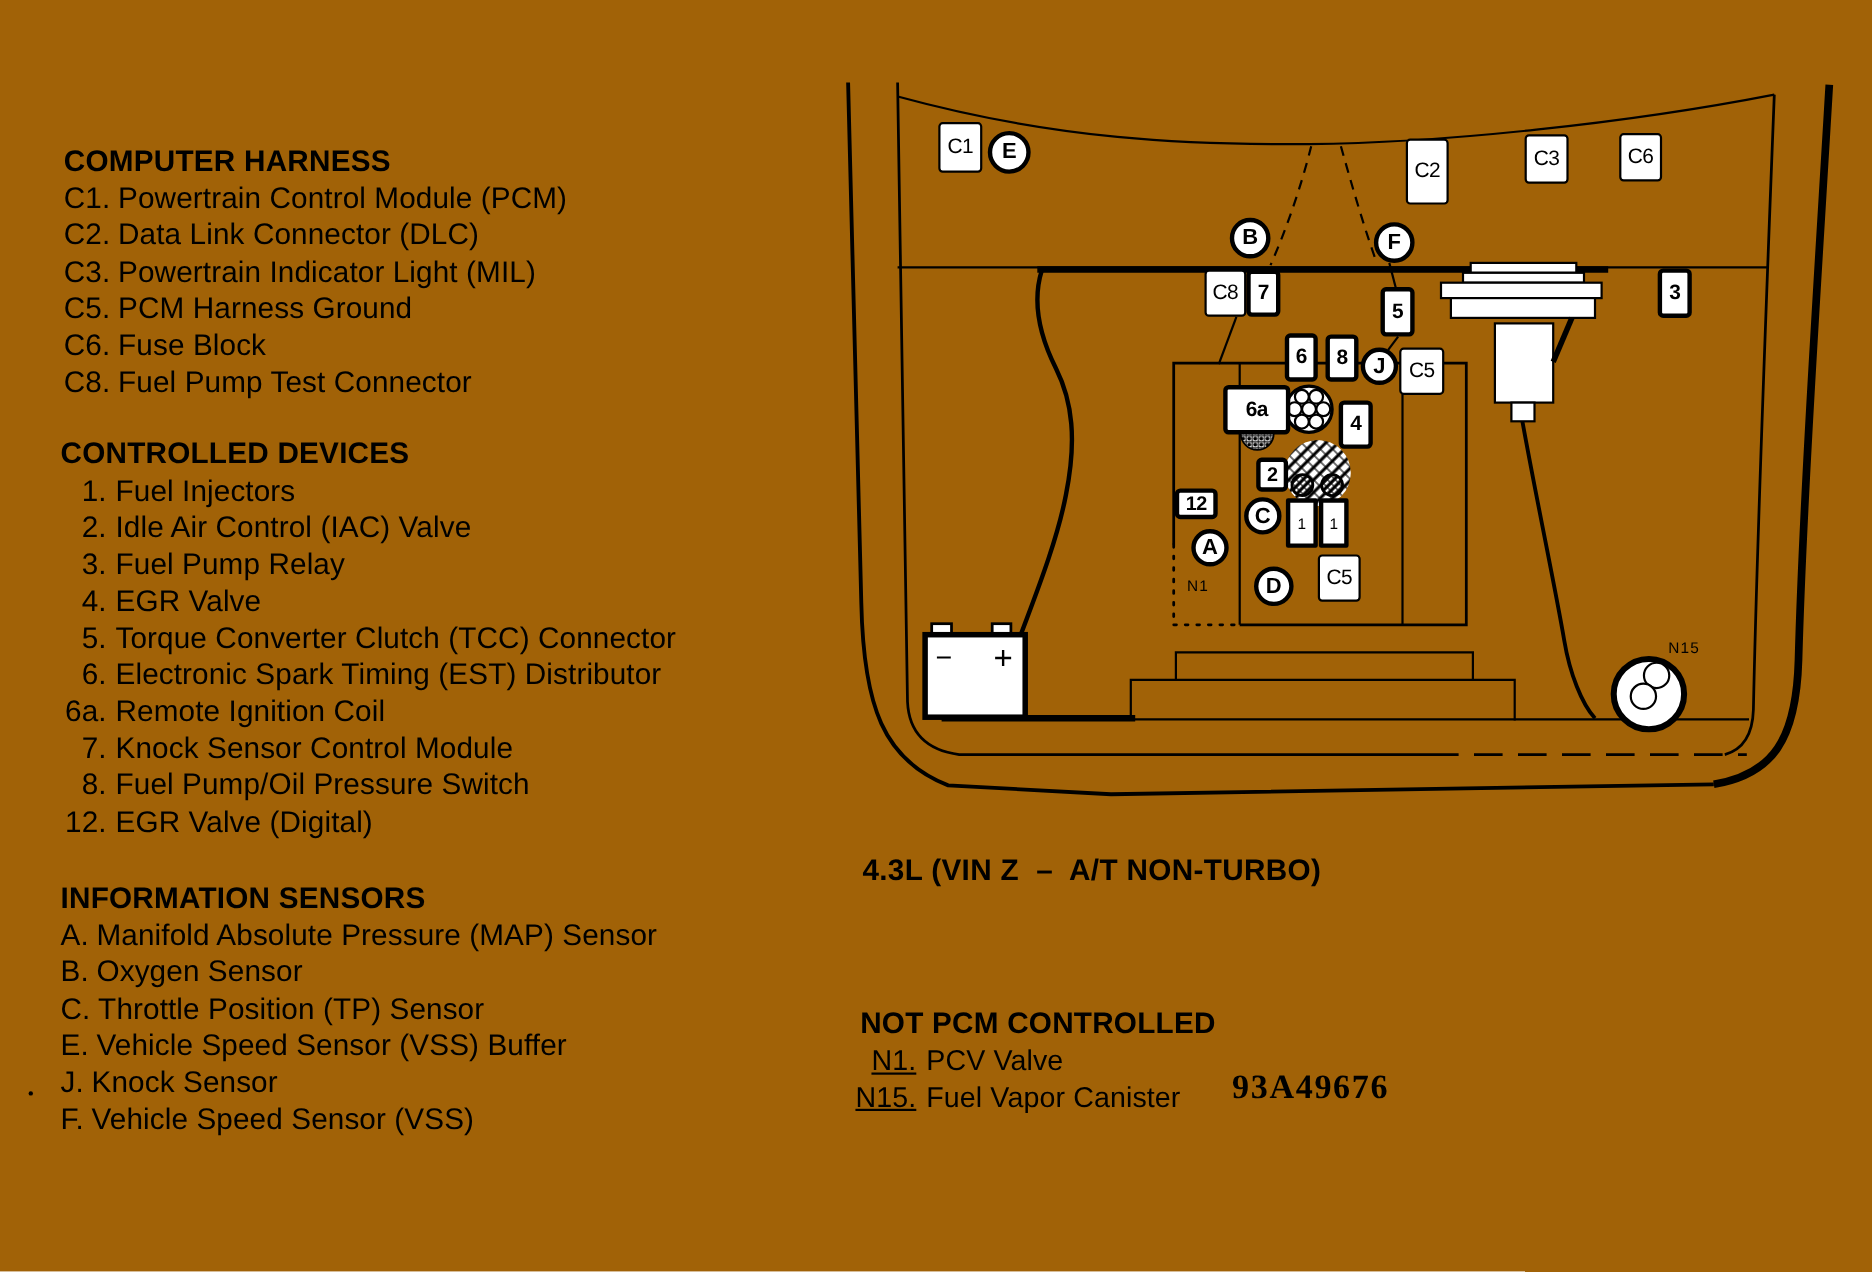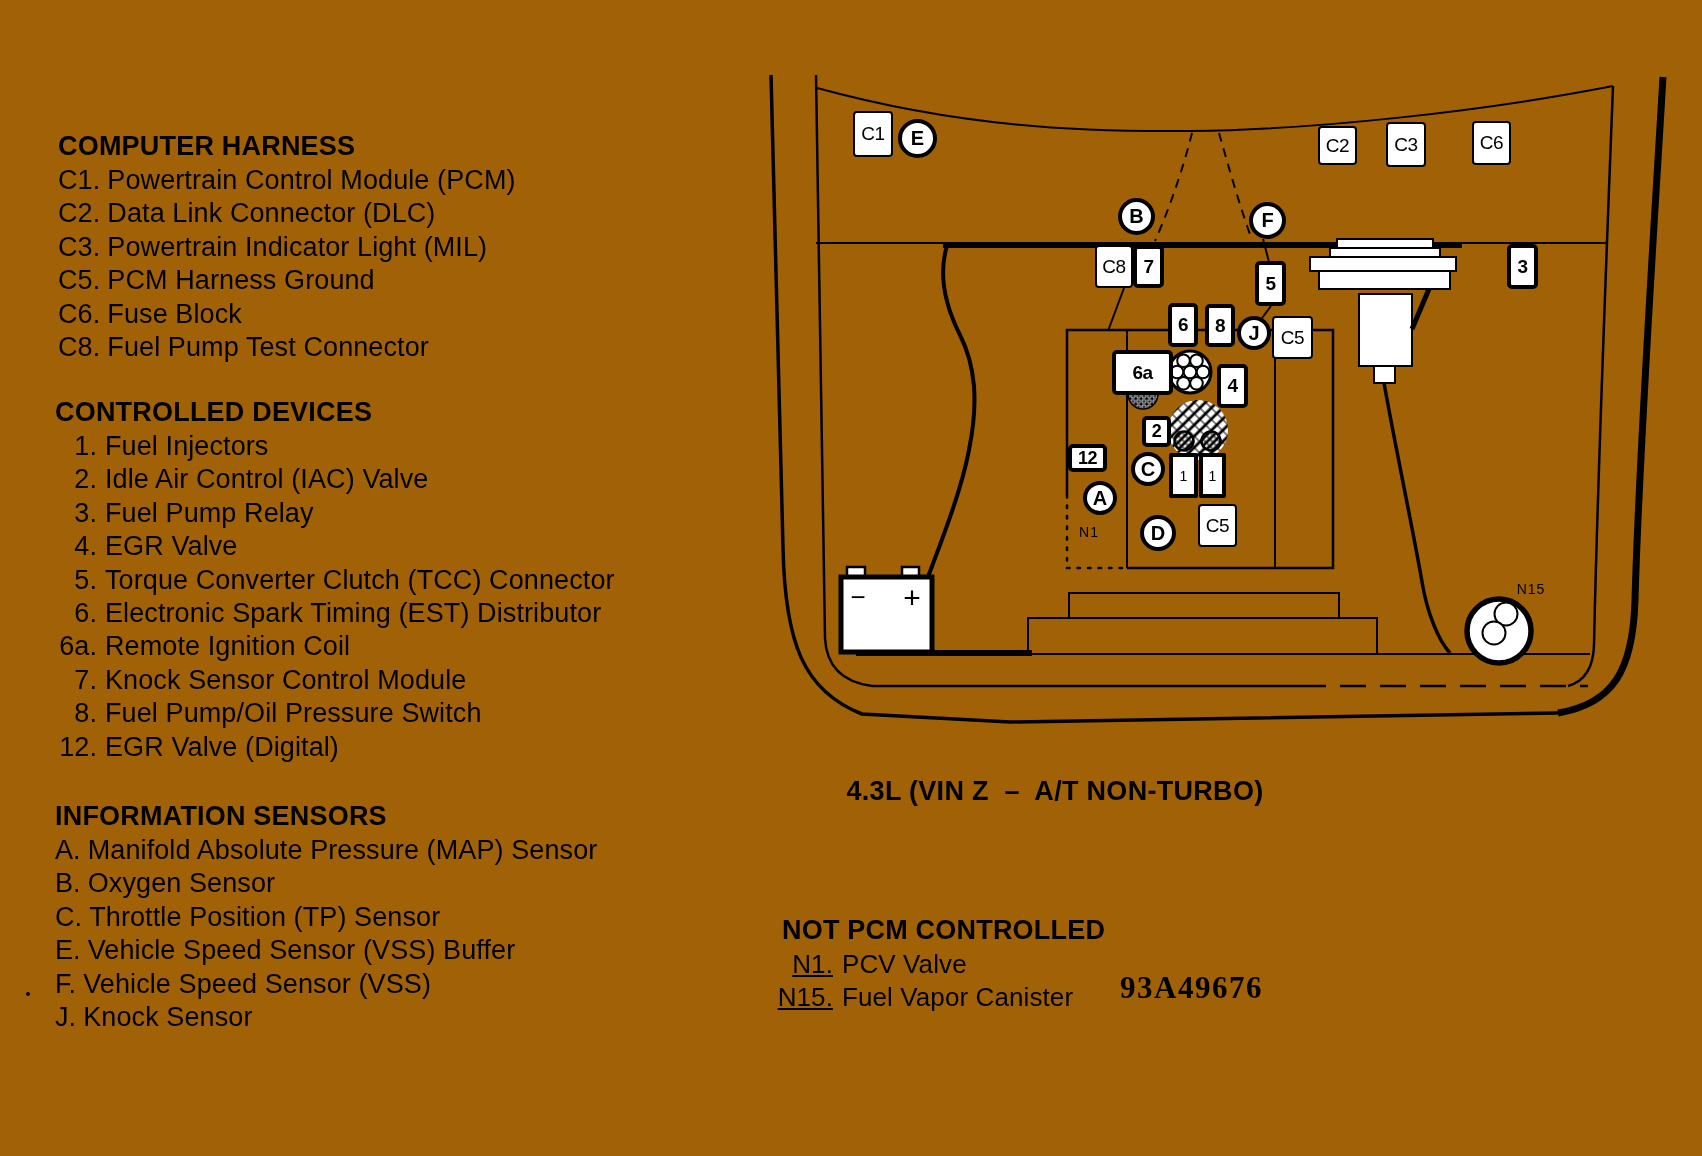--- a/index.html
+++ b/index.html
@@ -6,21 +6,21 @@
   .page{position:relative;width:1702px;height:1156px;background:#a16207;color:#000;
         font-family:"Liberation Sans",sans-serif;overflow:hidden;}
   .block{position:absolute;white-space:nowrap;}
   .h{font-size:27px;font-weight:bold;letter-spacing:.2px;line-height:33px;}
   .rows{margin-top:1px;}
   .row{font-size:27px;line-height:33.4px;letter-spacing:.1px;}
   .row .num{display:inline-block;margin-right:7px;}
   .devices .row .num{width:42px;text-align:right;margin-right:8px;}
   .notpcm .row{font-size:26px;line-height:33px;}
   .notpcm .row .num{width:85px;text-align:right;margin-right:9px;text-decoration:underline;}
-  .caption{position:absolute;left:820px;top:776px;width:470px;text-align:center;
+  .caption{position:absolute;left:784px;top:776px;width:470px;
            font-size:27px;font-weight:bold;letter-spacing:.3px;white-space:pre;}
   .partnum{position:absolute;left:1120px;top:970px;font-family:"Liberation Serif",serif;
            font-weight:bold;font-size:31px;letter-spacing:1.5px;}
   .tinydot{position:absolute;left:26px;top:992px;width:4px;height:4px;background:#000;border-radius:50%;}
   svg.diagram{position:absolute;left:0;top:0;}
   
   .dbox,.dcirc,.inj{position:absolute;box-sizing:border-box;background:#fff;color:#000;
         display:flex;align-items:center;justify-content:center;white-space:nowrap;}
   .dbox{border:2.5px solid #000;border-radius:4px;font-size:19px;font-weight:400;letter-spacing:-.5px;}
   .dbox.bold{border-width:4px;font-weight:bold;border-radius:5px;}
@@ -60,22 +60,22 @@
     </div>
   </div>
 
   <div class="block sensors" style="left:55px;top:800px">
     <div class="h">INFORMATION SENSORS</div>
     <div class="rows">
       <div class="row"><span class="num">A.</span><span>Manifold Absolute Pressure (MAP) Sensor</span></div>
       <div class="row"><span class="num">B.</span><span>Oxygen Sensor</span></div>
       <div class="row"><span class="num">C.</span><span>Throttle Position (TP) Sensor</span></div>
       <div class="row"><span class="num">E.</span><span>Vehicle Speed Sensor (VSS) Buffer</span></div>
+      <div class="row"><span class="num">J.</span><span>Knock Sensor</span></div>
       <div class="row"><span class="num">F.</span><span>Vehicle Speed Sensor (VSS)</span></div>
-      <div class="row"><span class="num">J.</span><span>Knock Sensor</span></div>
     </div>
   </div>
 
   <svg class="diagram" width="1702" height="1156" viewBox="0 0 1702 1156" fill="none" stroke="#000">
     <defs>
       <pattern id="hatch" patternUnits="userSpaceOnUse" width="8" height="8" patternTransform="rotate(45)">
         <rect width="8" height="8" fill="#fff"></rect>
         <line x1="1" y1="0" x2="1" y2="8" stroke="#000" stroke-width="2.6"></line>
       </pattern>
       <pattern id="hatchD" patternUnits="userSpaceOnUse" width="5" height="5" patternTransform="rotate(45)">
@@ -174,21 +174,21 @@
       <circle cx="1506" cy="614" r="11.5" fill="#fff" stroke-width="2"></circle>
       <circle cx="1494" cy="633" r="11.5" fill="#fff" stroke-width="2"></circle>
     </g>
 
     <text x="1089" y="537" text-anchor="middle" fill="#000" stroke="none" style="font-family:'Liberation Sans',sans-serif;font-size:14px;letter-spacing:1px;">N1</text>
     <text x="1531" y="594" text-anchor="middle" fill="#000" stroke="none" style="font-family:'Liberation Sans',sans-serif;font-size:14px;letter-spacing:1px;">N15</text>
   </svg>
 
   <div class="dbox" style="left:853px;top:111px;width:40px;height:46px">C1</div>
   <div class="dcirc" style="left:898px;top:119px;width:39px;height:39px">E</div>
-  <div class="dbox" style="left:1318px;top:126px;width:39px;height:39px">C2</div>
+  <div class="dbox" style="left:1278px;top:126px;width:39px;height:60px">C2</div>
   <div class="dbox" style="left:1386px;top:122px;width:40px;height:45px">C3</div>
   <div class="dbox" style="left:1472px;top:121px;width:39px;height:44px">C6</div>
   <div class="dcirc" style="left:1118px;top:198px;width:37px;height:37px">B</div>
   <div class="dcirc" style="left:1249px;top:202px;width:37px;height:37px">F</div>
   <div class="dbox" style="left:1095px;top:245px;width:38px;height:43px">C8</div>
   <div class="dbox bold" style="left:1133px;top:245px;width:31px;height:43px">7</div>
   <div class="dbox bold" style="left:1255px;top:261px;width:31px;height:45px">5</div>
   <div class="dbox bold" style="left:1507px;top:244px;width:31px;height:45px">3</div>
   <div class="dbox bold" style="left:1168px;top:303px;width:30px;height:44px">6</div>
   <div class="dbox bold" style="left:1205px;top:304px;width:30px;height:43px">8</div>

